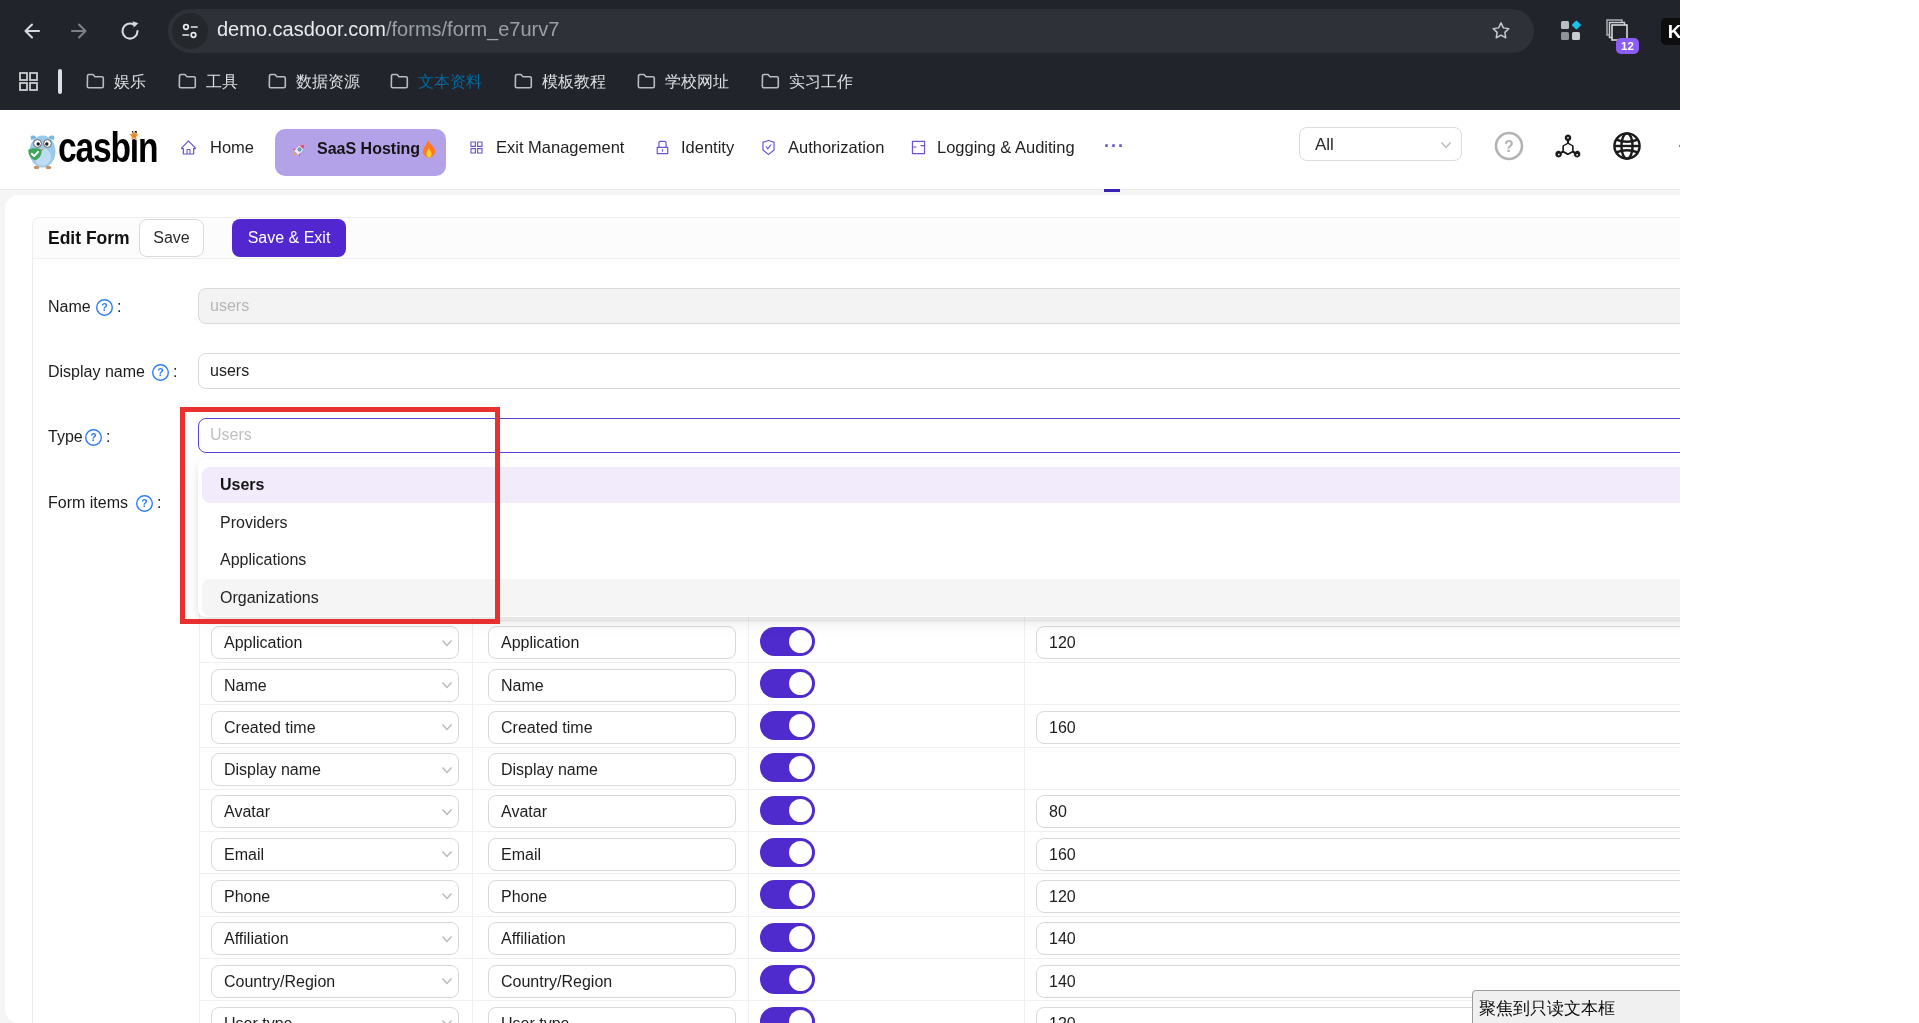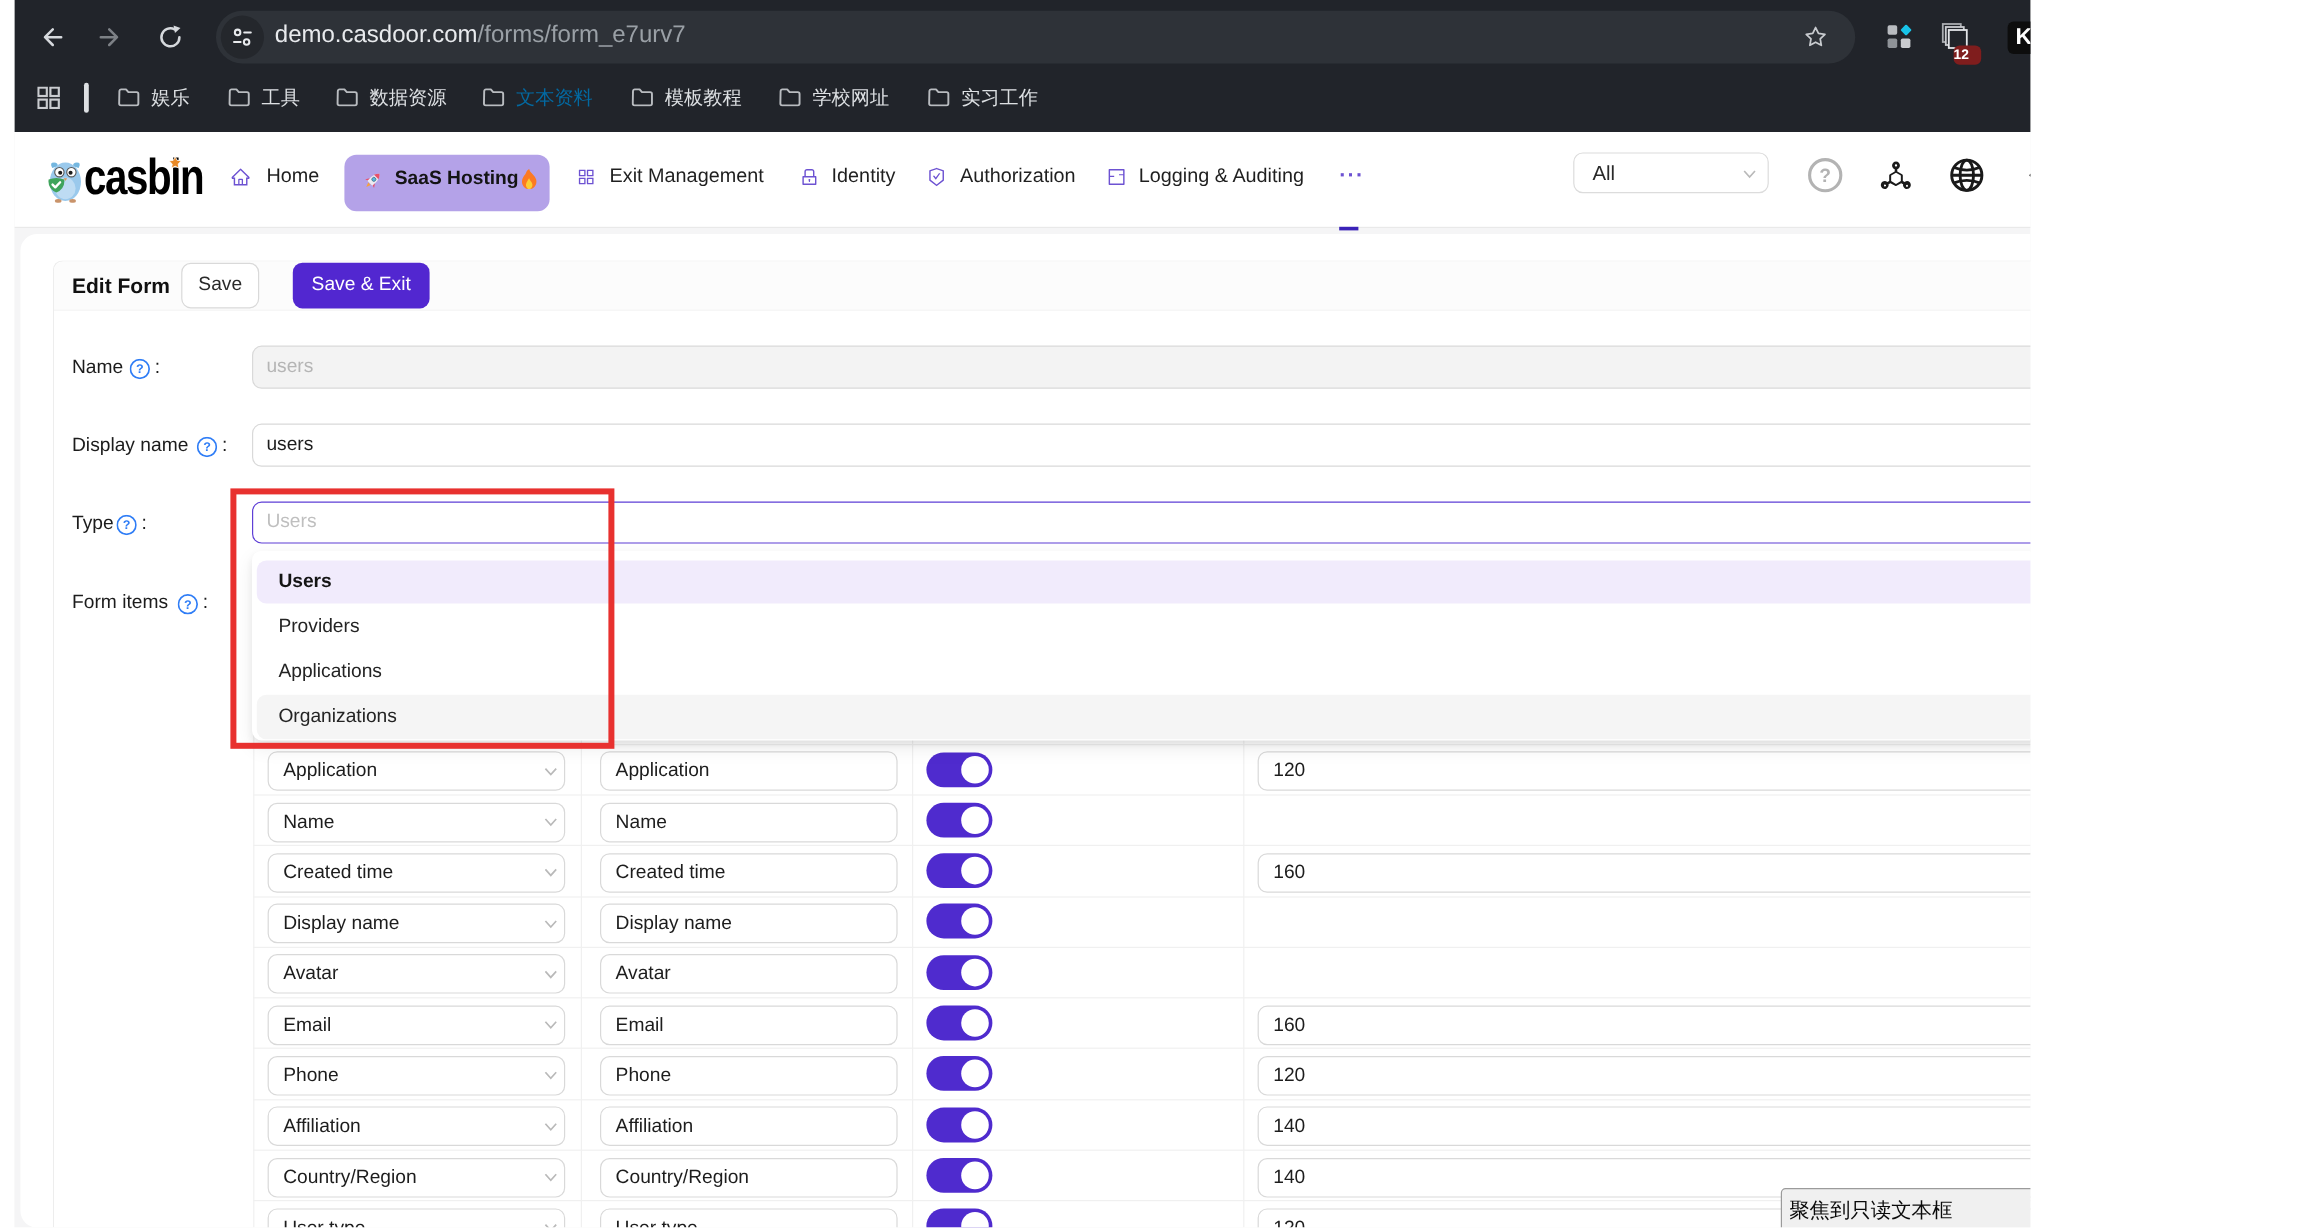--- a/index.html
+++ b/index.html
@@ -1,19 +1,19 @@
 <!DOCTYPE html>
 <html><head>
 <meta charset="utf-8">
 <style>
   * { margin:0; padding:0; box-sizing:border-box; }
   html,body { width:1919px; height:1023px; overflow:hidden; background:#fff;
     font-family:"Liberation Sans", sans-serif; }
   .abs { position:absolute; }
-  #stage { position:relative; width:1680px; height:1023px; overflow:hidden; background:#f5f5f6;margin-left:12px; }
+  #stage { position:relative; width:1680px; height:1023px; overflow:hidden; background:#f5f5f6; }
   .lbl { position:absolute; font-size:16px; color:#1c1c1c; }
   .qi  { position:absolute; width:17px; height:17px; }
   .inp { position:absolute; height:36px; border:1px solid #d9d9d9; border-radius:8px;
          background:#fff; font-size:16px; color:#1d1d1d; line-height:34px; padding-left:11px; }
   .csel { position:absolute; height:33px; border:1px solid #d9d9d9; border-radius:8px;
          background:#fff; font-size:16px; color:#1d1d1d; line-height:31px; padding-left:12px; }
   .toggle { position:absolute; width:55px; height:29px; border-radius:15px; background:#4f2bce; }
   .knob { position:absolute; right:3px; top:3px; width:23px; height:23px; border-radius:50%; background:#fff; }
   .btn27 { position:absolute; width:28px; height:28px; border:1px solid #d9d9d9; border-radius:7px; background:#fff; }
   .vline { position:absolute; width:1px; background:#f0f0f0; }
@@ -53,21 +53,21 @@
     <rect x="2" y="2" width="8" height="8" rx="1.5" fill="#b9bcc0"></rect>
     <rect x="2" y="13" width="8" height="8" rx="1.5" fill="#8f9398"></rect>
     <rect x="13" y="13" width="8" height="8" rx="1.5" fill="#caccd0"></rect>
     <rect x="14" y="2.6" width="6.8" height="6.8" rx="1" fill="#18c3e8" transform="rotate(45 17.4 6)"></rect>
   </svg>
   <svg class="abs" style="left:1604px;top:17px" width="28" height="28" viewBox="0 0 28 28">
     <rect x="3" y="3" width="15" height="15" stroke="#a9acb0" stroke-width="1.5" fill="none"></rect>
     <rect x="5.5" y="5.5" width="15" height="15" stroke="#caccd0" stroke-width="1.5" fill="#21242a"></rect>
     <rect x="8" y="8" width="15" height="15" stroke="#e3e5e8" stroke-width="1.5" fill="#21242a"></rect>
   </svg>
-  <div class="abs" style="left:1616px;top:38px;width:23px;height:16px;border-radius:5px;background:#7f1d1d;color:#fff;font-size:11.5px;font-weight:bold;text-align:left;line-height:16px;">12</div>
+  <div class="abs" style="left:1616px;top:38px;width:23px;height:16px;border-radius:5px;background:#8b5cf6;color:#fff;font-size:11.5px;font-weight:bold;text-align:center;line-height:16px;">12</div>
   <div class="abs" style="left:1661px;top:18px;width:27px;height:27px;border-radius:5px;background:#0d0d0d;color:#fff;font-size:19px;font-weight:bold;text-align:center;line-height:27px;">K</div>
   <div class="abs" style="left:1706px;top:18px;width:27px;height:27px;border-radius:50%;background:#f5f3f0;"></div>
   <svg class="abs" style="left:1706px;top:18px" width="27" height="27" viewBox="0 0 27 27">
     <text x="13.5" y="16.6" font-size="8" font-weight="bold" fill="#444" text-anchor="middle">URL</text>
     <circle cx="13.5" cy="13.5" r="10.8" stroke="#d93025" stroke-width="2.6" fill="none"></circle>
     <line x1="6.2" y1="6.2" x2="20.8" y2="20.8" stroke="#d93025" stroke-width="2.6"></line>
   </svg>
   <svg class="abs" style="left:1757px;top:19px" width="25" height="25" viewBox="0 0 24 24">
     <path d="M20.2 11.2h-1.6V7.8c0-.9-.7-1.6-1.6-1.6h-3.4V4.6a2.3 2.3 0 0 0-4.6 0v1.6H5.6c-.9 0-1.6.7-1.6 1.6v3.2h1.6a2.6 2.6 0 0 1 0 5.2H4v3.2c0 .9.7 1.6 1.6 1.6h3.2v-1.6a2.6 2.6 0 0 1 5.2 0V21h3.2c.9 0 1.6-.7 1.6-1.6v-3.4h1.6a2.4 2.4 0 0 0-.2-4.8z" stroke="#caccd0" stroke-width="1.6" fill="none" stroke-linejoin="round"></path>
   </svg>
@@ -369,20 +369,21 @@
   </svg>
   <div class="hline" style="left:199px;top:788.8px;width:1658px;"></div>
   <div class="csel" style="left:211px;top:795.4px;width:248px;">Avatar</div>
   <svg class="abs" style="left:441px;top:805.8px" width="12" height="12" viewBox="0 0 12 12">
     <path d="M1.5 3.5 L6 8.5 L10.5 3.5" stroke="#b9b9b9" stroke-width="1.4" fill="none"></path>
   </svg>
   <div class="csel" style="left:488px;top:795.4px;width:248px;">Avatar</div>
   <div class="toggle" style="left:760px;top:795.7px;">
       <div class="knob"></div>
     </div>
+  <div class="csel" style="left:1036px;top:795.4px;width:674px;">80</div>
   <div class="btn27" style="left:1735px;top:796.8px;"></div>
   <svg class="abs" style="left:1741px;top:804.8px" width="16" height="12" viewBox="0 0 16 12">
       <path d="M2 9 L8 2.5 L14 9" stroke="#3a3a3a" stroke-width="1.7" fill="none"></path>
     </svg>
   <div class="btn27" style="left:1769px;top:796.8px;"></div>
   <svg class="abs" style="left:1775px;top:804.8px" width="16" height="12" viewBox="0 0 16 12">
       <path d="M2 3 L8 9.5 L14 3" stroke="#3a3a3a" stroke-width="1.7" fill="none"></path>
     </svg>
   <div class="btn27" style="left:1805px;top:796.8px;"></div>
   <svg class="abs" style="left:1811px;top:802.3px" width="16" height="17" viewBox="0 0 16 17">

